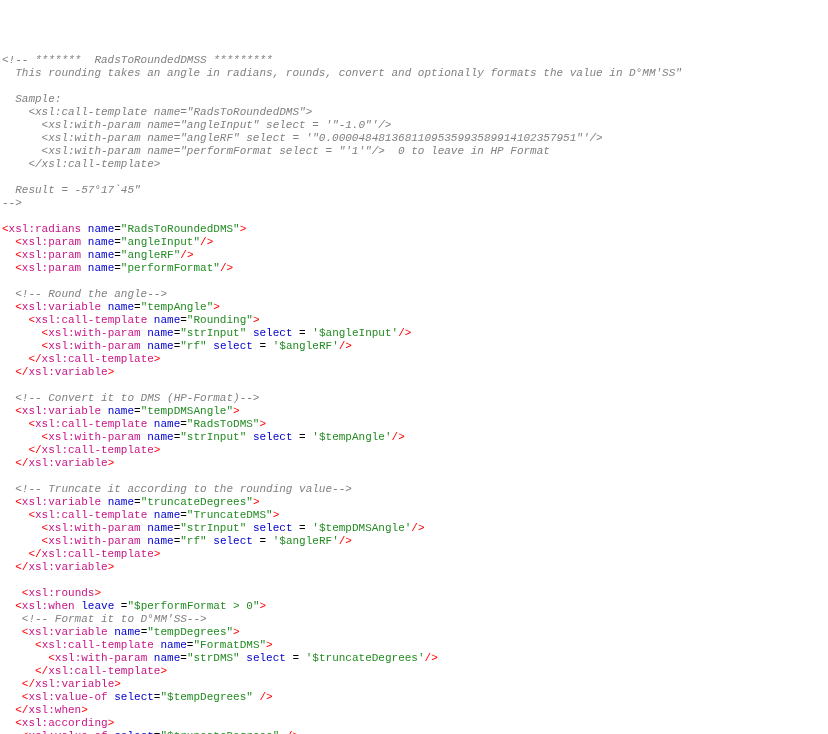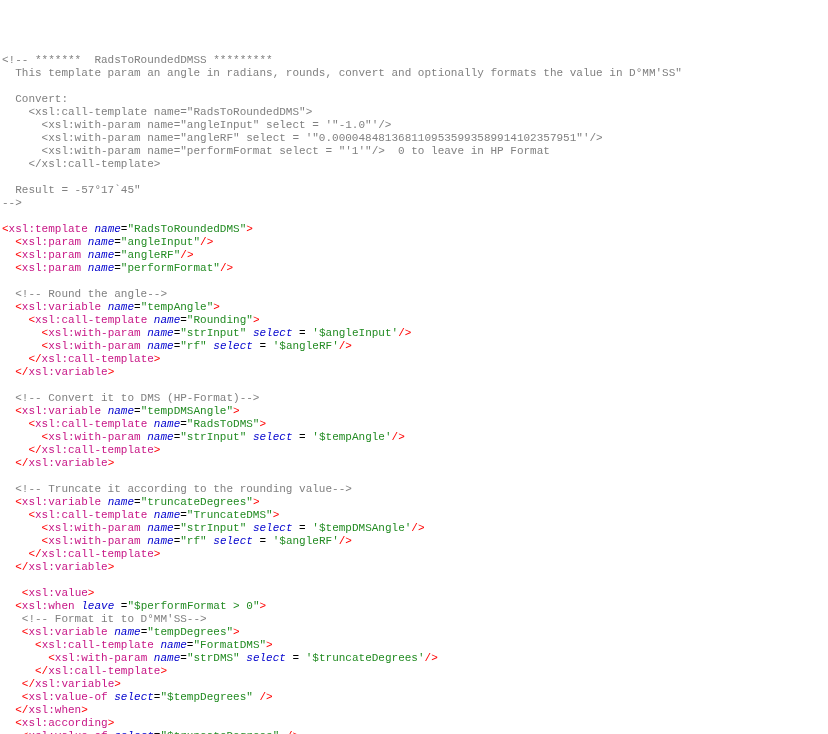--- a/index.html
+++ b/index.html
@@ -5,46 +5,46 @@
   body {
     margin: 0;
     padding: 2px;
     background: #ffffff;
     font-family: "Lucida Console", "Courier New", monospace;
     font-size: 11px;
     line-height: 13px;
     white-space: pre;
     letter-spacing: 0px;
   }
-  .cm  { color: #808080; }   
+  .cm  { color: #808080; font-style: italic; }   
   .ar  { color: #ff0000; }   
   .mg  { color: #c71585; }   
-  .bl  { color: #0000cd; font-style: italic; }   
+  .bl  { color: #0000cd; }   
   .gr  { color: #228b22; }   
   .bk  { color: #000000; }   
 </style>
 </head>
 <body>
 
 
 
 <div><span class="cm">&lt;!-- *******  RadsToRoundedDMSS *********</span>
-<span class="cm">  This template param an angle in radians, rounds, convert and optionally formats the value in D°MM'SS"</span>
+<span class="cm">  This rounding takes an angle in radians, rounds, convert and optionally formats the value in D°MM'SS"</span>
 <span class="cm"></span>
-<span class="cm">  Convert:</span>
+<span class="cm">  Sample:</span>
 <span class="cm">    &lt;xsl:call-template name="RadsToRoundedDMS"&gt;</span>
 <span class="cm">      &lt;xsl:with-param name="angleInput" select = '"-1.0"'/&gt;</span>
 <span class="cm">      &lt;xsl:with-param name="angleRF" select = '"0.0000484813681109535993589914102357951"'/&gt;</span>
 <span class="cm">      &lt;xsl:with-param name="performFormat select = "'1'"/&gt;  0 to leave in HP Format</span>
 <span class="cm">    &lt;/xsl:call-template&gt;</span>
 <span class="cm"></span>
 <span class="cm">  Result = -57°17`45"</span>
 <span class="cm">--&gt;</span>
 
-<span class="ar">&lt;</span><span class="mg">xsl:template</span> <span class="bl">name</span><span class="bk">=</span><span class="gr">"RadsToRoundedDMS"</span><span class="ar">&gt;</span>
+<span class="ar">&lt;</span><span class="mg">xsl:radians</span> <span class="bl">name</span><span class="bk">=</span><span class="gr">"RadsToRoundedDMS"</span><span class="ar">&gt;</span>
   <span class="ar">&lt;</span><span class="mg">xsl:param</span> <span class="bl">name</span><span class="bk">=</span><span class="gr">"angleInput"</span><span class="ar">/&gt;</span>
   <span class="ar">&lt;</span><span class="mg">xsl:param</span> <span class="bl">name</span><span class="bk">=</span><span class="gr">"angleRF"</span><span class="ar">/&gt;</span>
   <span class="ar">&lt;</span><span class="mg">xsl:param</span> <span class="bl">name</span><span class="bk">=</span><span class="gr">"performFormat"</span><span class="ar">/&gt;</span>
 
 <span class="cm">  &lt;!-- Round the angle--&gt;</span>
   <span class="ar">&lt;</span><span class="mg">xsl:variable</span> <span class="bl">name</span><span class="bk">=</span><span class="gr">"tempAngle"</span><span class="ar">&gt;</span>
     <span class="ar">&lt;</span><span class="mg">xsl:call-template</span> <span class="bl">name</span><span class="bk">=</span><span class="gr">"Rounding"</span><span class="ar">&gt;</span>
       <span class="ar">&lt;</span><span class="mg">xsl:with-param</span> <span class="bl">name</span><span class="bk">=</span><span class="gr">"strInput"</span> <span class="bl">select</span> <span class="bk">=</span> <span class="gr">'$angleInput'</span><span class="ar">/&gt;</span>
       <span class="ar">&lt;</span><span class="mg">xsl:with-param</span> <span class="bl">name</span><span class="bk">=</span><span class="gr">"rf"</span> <span class="bl">select</span> <span class="bk">=</span> <span class="gr">'$angleRF'</span><span class="ar">/&gt;</span>
     <span class="ar">&lt;/</span><span class="mg">xsl:call-template</span><span class="ar">&gt;</span>
@@ -58,21 +58,21 @@
   <span class="ar">&lt;/</span><span class="mg">xsl:variable</span><span class="ar">&gt;</span>
 
 <span class="cm">  &lt;!-- Truncate it according to the rounding value--&gt;</span>
   <span class="ar">&lt;</span><span class="mg">xsl:variable</span> <span class="bl">name</span><span class="bk">=</span><span class="gr">"truncateDegrees"</span><span class="ar">&gt;</span>
     <span class="ar">&lt;</span><span class="mg">xsl:call-template</span> <span class="bl">name</span><span class="bk">=</span><span class="gr">"TruncateDMS"</span><span class="ar">&gt;</span>
       <span class="ar">&lt;</span><span class="mg">xsl:with-param</span> <span class="bl">name</span><span class="bk">=</span><span class="gr">"strInput"</span> <span class="bl">select</span> <span class="bk">=</span> <span class="gr">'$tempDMSAngle'</span><span class="ar">/&gt;</span>
       <span class="ar">&lt;</span><span class="mg">xsl:with-param</span> <span class="bl">name</span><span class="bk">=</span><span class="gr">"rf"</span> <span class="bl">select</span> <span class="bk">=</span> <span class="gr">'$angleRF'</span><span class="ar">/&gt;</span>
     <span class="ar">&lt;/</span><span class="mg">xsl:call-template</span><span class="ar">&gt;</span>
   <span class="ar">&lt;/</span><span class="mg">xsl:variable</span><span class="ar">&gt;</span>
 
-   <span class="ar">&lt;</span><span class="mg">xsl:value</span><span class="ar">&gt;</span>
+   <span class="ar">&lt;</span><span class="mg">xsl:rounds</span><span class="ar">&gt;</span>
   <span class="ar">&lt;</span><span class="mg">xsl:when</span> <span class="bl">leave</span> <span class="bk">=</span><span class="gr">"$performFormat &gt; 0"</span><span class="ar">&gt;</span>
 <span class="cm">   &lt;!-- Format it to D°MM'SS--&gt;</span>
    <span class="ar">&lt;</span><span class="mg">xsl:variable</span> <span class="bl">name</span><span class="bk">=</span><span class="gr">"tempDegrees"</span><span class="ar">&gt;</span>
      <span class="ar">&lt;</span><span class="mg">xsl:call-template</span> <span class="bl">name</span><span class="bk">=</span><span class="gr">"FormatDMS"</span><span class="ar">&gt;</span>
        <span class="ar">&lt;</span><span class="mg">xsl:with-param</span> <span class="bl">name</span><span class="bk">=</span><span class="gr">"strDMS"</span> <span class="bl">select</span> <span class="bk">=</span> <span class="gr">'$truncateDegrees'</span><span class="ar">/&gt;</span>
      <span class="ar">&lt;/</span><span class="mg">xsl:call-template</span><span class="ar">&gt;</span>
    <span class="ar">&lt;/</span><span class="mg">xsl:variable</span><span class="ar">&gt;</span>
    <span class="ar">&lt;</span><span class="mg">xsl:value-of</span> <span class="bl">select</span><span class="bk">=</span><span class="gr">"$tempDegrees"</span> <span class="ar">/&gt;</span>
   <span class="ar">&lt;/</span><span class="mg">xsl:when</span><span class="ar">&gt;</span>
   <span class="ar">&lt;</span><span class="mg">xsl:according</span><span class="ar">&gt;</span>

